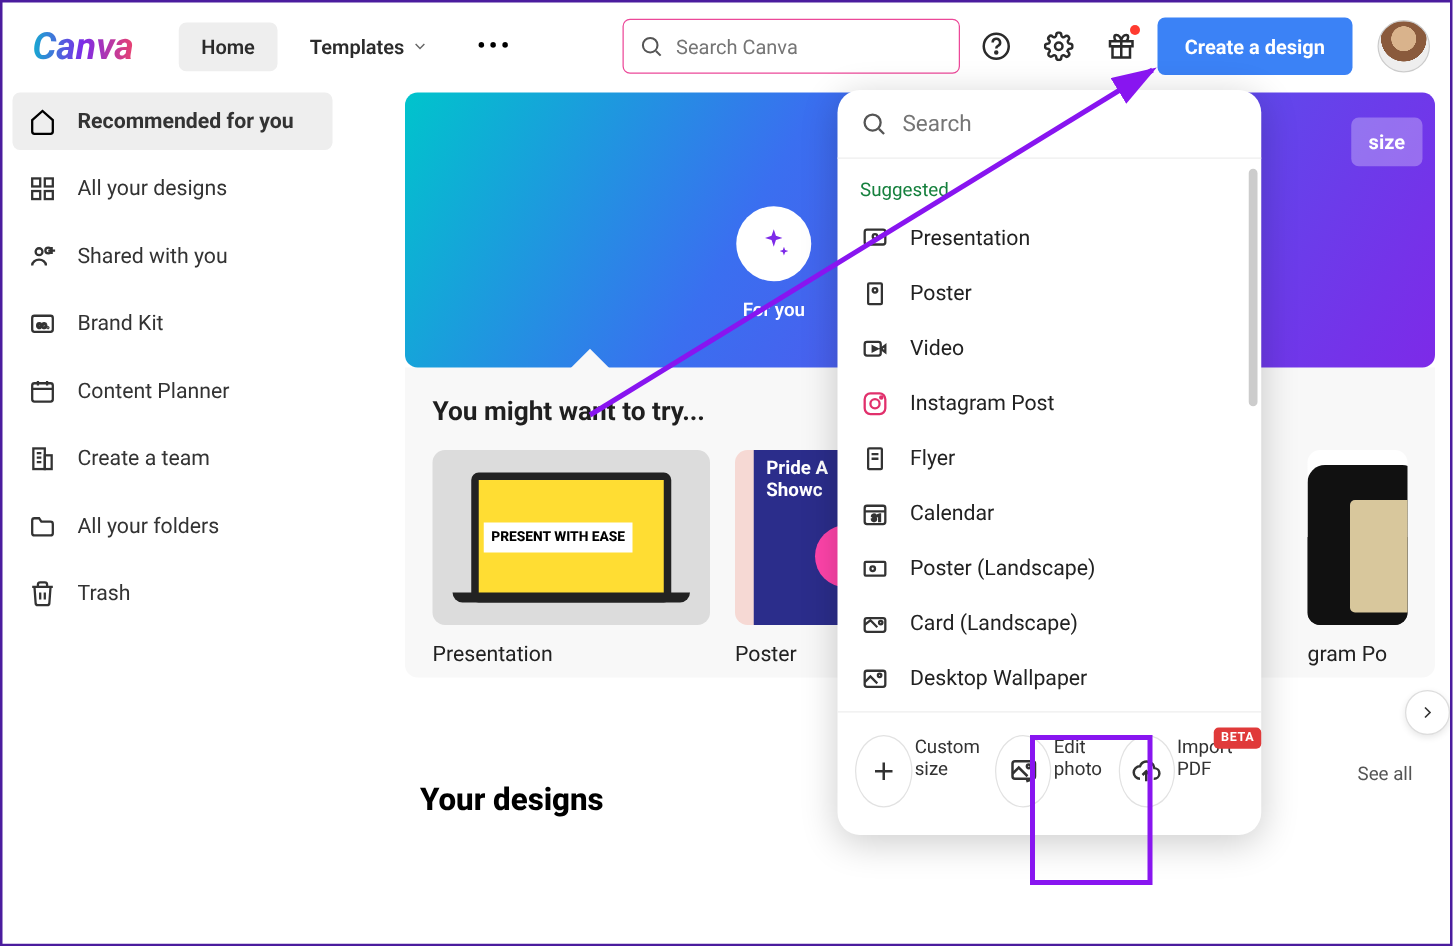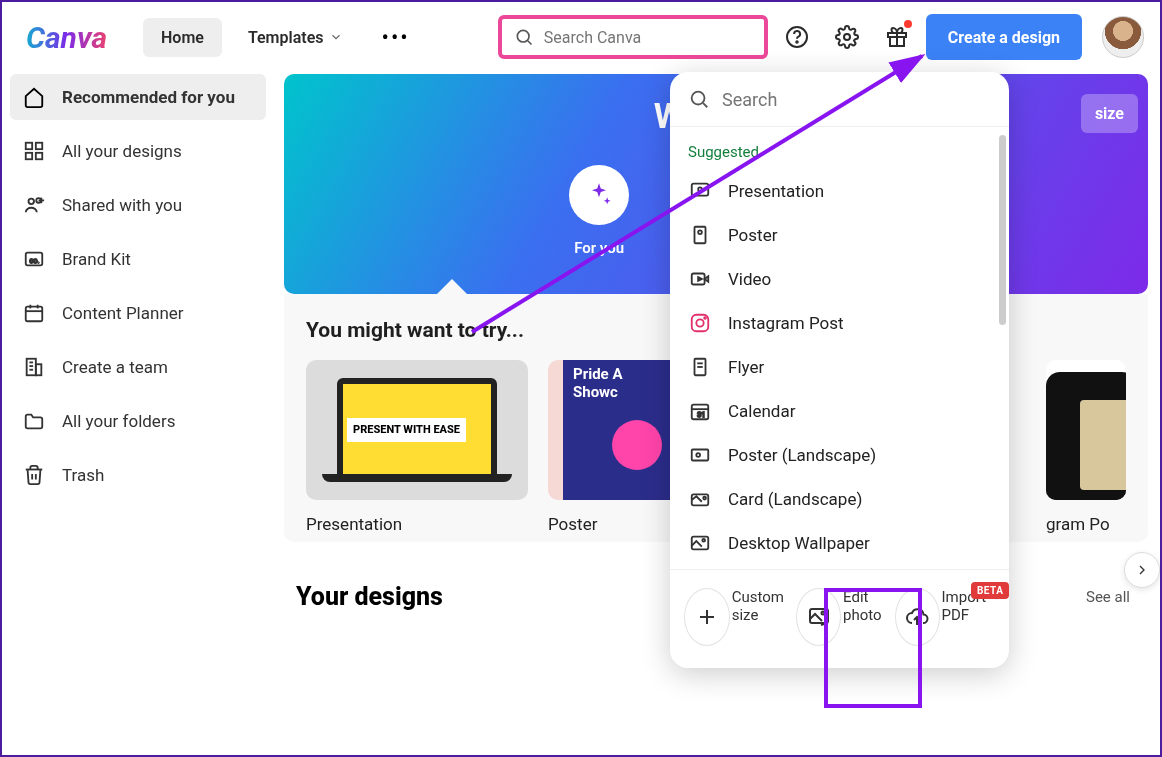--- a/index.html
+++ b/index.html
@@ -3,27 +3,27 @@
 <meta charset="utf-8">
 <style>
 * { margin: 0; padding: 0; box-sizing: border-box; font-family: -apple-system, BlinkMacSystemFont, "Segoe UI", Roboto, sans-serif; }
 body { width: 1162px; height: 757px; background: #fff; border: 2px solid #4b1c9e; overflow: hidden; position: relative; }
 .topbar { display: flex; align-items: center; height: 70px; padding: 0 16px; gap: 8px; }
 .logo { font-size: 30px; font-weight: 700; font-style: italic; background: linear-gradient(90deg,#00c4cc 0%,#7d2ae8 50%,#ff4757 100%); -webkit-background-clip: text; background-clip: text; color: transparent; padding: 0 8px; }
 .nav-btn { padding: 10px 18px; border-radius: 6px; font-size: 16px; font-weight: 600; color: #2b2b2b; background: transparent; border: none; cursor: pointer; display: flex; align-items: center; gap: 6px; }
 .nav-btn.active { background: #eee; margin-left: 20px; }
 .menu-dots { font-size: 22px; padding: 8px 12px; cursor: pointer; letter-spacing: 2px; }
 .spacer { flex: 1; }
-.search-box { display: flex; align-items: center; width: 270px; height: 44px; border: 4px solid #ec4899; border-radius: 6px; padding: 0 12px; gap: 10px; }
+.search-box { display: flex; align-items: center; width: 270px; height: 44px; border: 1px solid #ec4899; border-radius: 6px; padding: 0 12px; gap: 10px; }
 .search-box input { border: none; outline: none; flex: 1; font-size: 16px; color: #6b6b6b; }
 .icon-btn { width: 42px; height: 42px; display: flex; align-items: center; justify-content: center; cursor: pointer; color: #2b2b2b; position: relative; }
 .red-dot { position: absolute; top: 4px; right: 6px; width: 8px; height: 8px; background: #ff3b30; border-radius: 50%; }
 .create-btn { background: #3b82f6; color: #fff; font-weight: 700; font-size: 16px; padding: 0 22px; height: 46px; border-radius: 6px; border: none; cursor: pointer; }
 .avatar { width: 42px; height: 42px; border-radius: 50%; background: radial-gradient(circle at 50% 35%, #d9b38c 0 30%, #8a5a3c 31% 55%, #eee 56% 100%); margin-left: 12px; border: 1px solid #ccc; }
-.main { display: flex; height: calc(100% - 70px); }
+.main { display: flex; height: calc(100% - 70px); gap: 40px; }
 .sidebar { width: 272px; padding: 2px 8px; }
 .side-item { display: flex; align-items: center; gap: 16px; padding: 12px 12px; border-radius: 6px; font-size: 17px; color: #333; cursor: pointer; margin-bottom: 8px; }
 .side-item.selected { background: #eee; font-weight: 700; }
 .side-icon { width: 24px; display: flex; align-items: center; justify-content: center; }
 .content { flex: 1; overflow: hidden; position: relative; padding-right: 8px; }
 .hero { margin: 2px 4px 0 10px; border-radius: 10px; background: linear-gradient(120deg,#00c4cc 0%,#3a6ff0 35%,#7d2ae8 100%); height: 220px; padding-top: 22px; text-align: center; color: #fff; position: relative; }
 .hero h1 { font-size: 35px; font-weight: 700; }
 .cats { display: flex; justify-content: center; gap: 40px; margin-top: 28px; }
 .cat { display: flex; flex-direction: column; align-items: center; gap: 14px; color: #fff; font-weight: 600; font-size: 15px; }
 .cat .circle { width: 60px; height: 60px; border-radius: 50%; display: flex; align-items: center; justify-content: center; }
@@ -43,21 +43,21 @@
 .thumb.poster { background:#f6d9d4; display:flex; align-items:center; justify-content:center; }
 .poster-inner { width:110px; height:150px; background:#2b2d8b; color:#fff; padding:10px; font-size:11px; border-radius:2px; }
 .poster-inner .t1 { font-size:15px; font-weight:700; }
 .poster-inner .blob { width:50px;height:50px;border-radius:50%;background:#f4a; position:absolute; right:26px; top:60px; }
 .thumb.insta { background: linear-gradient(180deg,#fff 0 50%,#444 50% 100%); position:relative; }
 .thumb.insta .phone { position:absolute; right:-10px; top:12px; width:90px; height:140px; background:#111; border-radius:14px; }
 .thumb.insta .bag { position:absolute; left:34px; top:40px; width:70px; height:90px; background:#d8c79c; border-radius:4px; }
 .card-label { margin-top: 14px; font-size: 17px; color: #222; }
 .nav-arrow { position:absolute; right:0; top:480px; width:36px; height:36px; background:#fff; border:1px solid #ddd; border-radius:50%; display:flex; align-items:center; justify-content:center; box-shadow:0 2px 6px rgba(0,0,0,0.1); cursor:pointer; }
 .your-designs { display:flex; justify-content:space-between; align-items:center; padding: 40px 22px 0; }
-.your-designs h2 { font-size:25px; font-weight:800; }
+.your-designs h2 { font-size:25px; font-weight:800;margin-top:44px; }
 .see-all { color:#555; font-size:15px; cursor:pointer; }
 
 .popover { position:absolute; top:70px; left:668px; width:339px; background:#fff; border-radius:18px; box-shadow:0 6px 30px rgba(0,0,0,0.2); z-index:20; }
 .pop-search { display:flex; align-items:center; gap:12px; padding:16px 18px; }
 .pop-search input { border:none; outline:none; font-size:18px; color:#777; flex:1; }
 .pop-body { border-top:1px solid #eee; padding:10px 0 4px; max-height:450px; position:relative; }
 .pop-body .hdr { font-size:15px; color:#15803d; padding:6px 18px 8px; }
 .pop-item { display:flex; align-items:center; gap:16px; padding:11px 18px; font-size:17px; color:#222; cursor:pointer; }
 .pop-item .pi-icon { width:24px; display:flex; align-items:center; justify-content:center; color:#333; }
 .pop-item.ig .pi-icon { color:#e1306c; }

